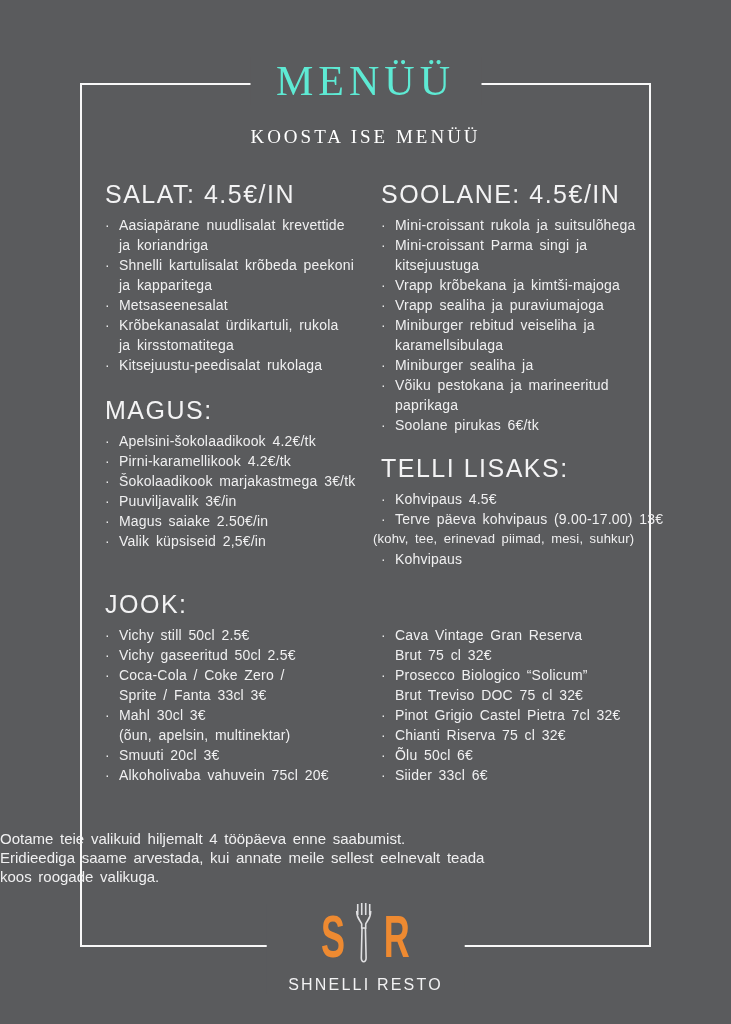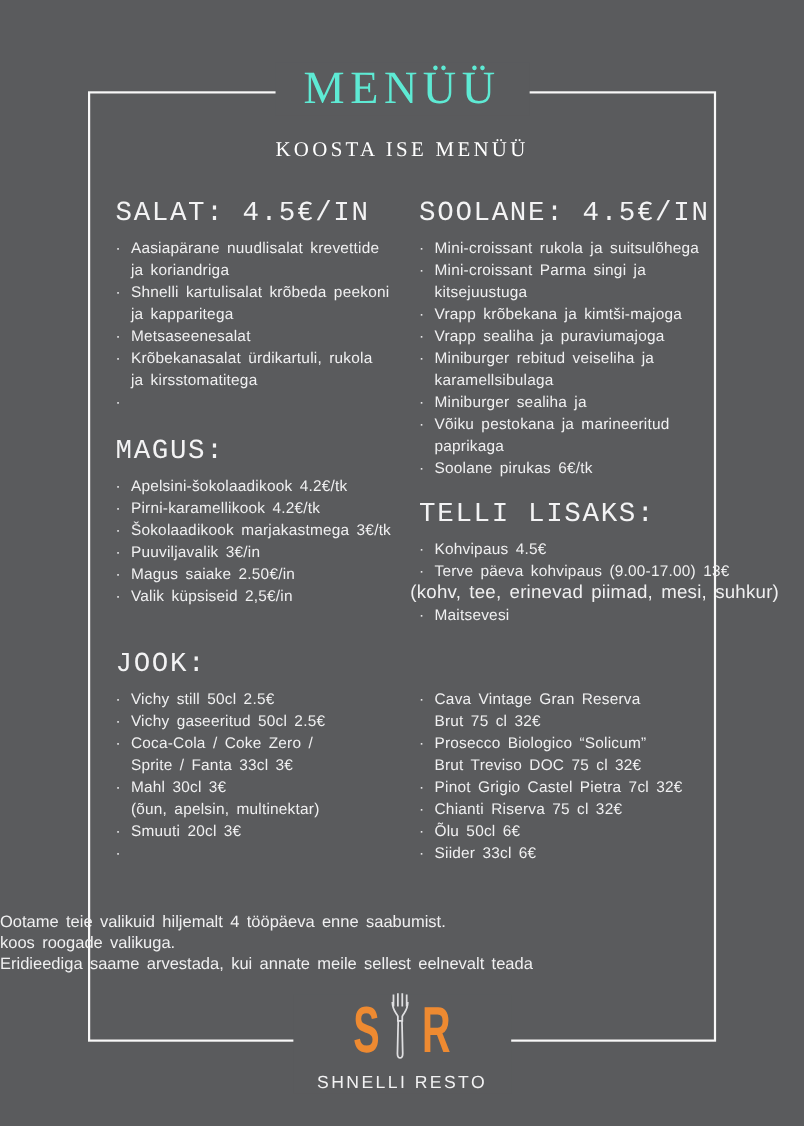--- a/index.html
+++ b/index.html
@@ -30,36 +30,36 @@
   .subtitle{
     position:absolute;top:126px;left:0;width:100%;text-align:center;
     font-family:"Liberation Serif","DejaVu Serif",serif;
     font-size:19px;letter-spacing:3px;color:#ffffff;
   }
   
   .col{position:absolute;top:181px;width:276px;}
   .col-left{left:105px;}
   .col-right{left:381px;}
   .sec-h{
-    margin:0 0 8px 0;font-family:Liberation Mono, monospace;
+    margin:0 0 8px 0;font-family:Liberation Sans, sans-serif;
     font-weight:normal;font-size:25px;line-height:26px;letter-spacing:1.5px;
     color:#F3F3F4;white-space:nowrap;
   }
   #sec-magus{display:block;margin-top:22px;}
   #sec-jook{display:block;margin-top:40px;}
   #sec-telli{display:block;margin-top:20px;}
   #sec-veinid{display:block;margin-top:56px;}
   ul.items{margin:0;padding:0;list-style:none;font-size:14px;line-height:20px;
     letter-spacing:0.2px;word-spacing:2.5px;color:#F0F0F1;}
   ul.items li{margin:0;padding:0;}
   .row{display:flex;}
   .row .bullet{flex:none;width:14px;color:#E8E8E9;}
   .row .txt{white-space:nowrap;}
   .row.cont{padding-left:14px;}
-  .row.flush{padding-left:0;margin-left:-8px;font-size:17px;}
+  .row.flush{padding-left:0;margin-left:-8px;font-size:13px;}
   
   .footer{
     position:absolute;top:829px;left:0;width:100%;text-align:left;
     font-size:15px;line-height:19px;word-spacing:2.5px;color:#F0F0F1;
   }
   
   .logo-wrap{
     position:absolute;top:904px;left:50%;transform:translateX(-50%);
     background:var(--background);padding:0 22px;text-align:center;
   }
@@ -118,20 +118,21 @@
               <span class="bullet">·</span>
               <span class="txt">Krõbekanasalat ürdikartuli, rukola</span>
             </div>
             <div class="row cont">
               <span class="txt">ja kirsstomatitega</span>
             </div>
           </li>
           <li>
             <div class="row first">
               <span class="bullet">·</span>
+              <span class="txt">Kitsejuustu-peedisalat rukolaga</span>
             </div>
           </li>
         </ul>
     </section>
     <section id="sec-magus">
       <h2 class="sec-h">MAGUS:</h2>
       <ul class="items">
           <li>
             <div class="row first">
               <span class="bullet">·</span>
@@ -205,20 +206,21 @@
           </li>
           <li>
             <div class="row first">
               <span class="bullet">·</span>
               <span class="txt">Smuuti 20cl 3€</span>
             </div>
           </li>
           <li>
             <div class="row first">
               <span class="bullet">·</span>
+              <span class="txt">Alkoholivaba vahuvein 75cl 20€</span>
             </div>
           </li>
         </ul>
     </section>
   </div>
 
   <div class="col col-right">
     <section>
       <h2 class="sec-h">SOOLANE: 4.5€/IN</h2>
       <ul class="items">
@@ -295,21 +297,21 @@
               <span class="bullet">·</span>
               <span class="txt">Terve päeva kohvipaus (9.00-17.00) 13€</span>
             </div>
             <div class="row flush">
               <span class="txt">(kohv, tee, erinevad piimad, mesi, suhkur)</span>
             </div>
           </li>
           <li>
             <div class="row first">
               <span class="bullet">·</span>
-              <span class="txt">Maitsevesi</span>
+              <span class="txt">Kohvipaus</span>
             </div>
           </li>
         </ul>
     </section>
     <section id="sec-veinid">
       <ul class="items">
           <li>
             <div class="row first">
               <span class="bullet">·</span>
               <span class="txt">Cava Vintage Gran Reserva</span>
@@ -350,22 +352,22 @@
               <span class="bullet">·</span>
               <span class="txt">Siider 33cl 6€</span>
             </div>
           </li>
         </ul>
     </section>
   </div>
 
   <div class="footer">
     <div>Ootame teie valikuid hiljemalt 4 tööpäeva enne saabumist.</div>
+    <div>Eridieediga saame arvestada, kui annate meile sellest eelnevalt teada</div>
     <div>koos roogade valikuga.</div>
-    <div>Eridieediga saame arvestada, kui annate meile sellest eelnevalt teada</div>
   </div>
 
   <div class="logo-wrap">
     <div class="logo-row">
       <span class="logo-letter">S</span>
       <span class="logo-fork">
         <svg width="22" height="66" viewBox="0 0 22 66" fill="none" stroke="#DFDFE1" stroke-width="1.6">
           <path d="M5 2 V13"></path>
           <path d="M9 1 V13"></path>
           <path d="M13 1 V13"></path>

